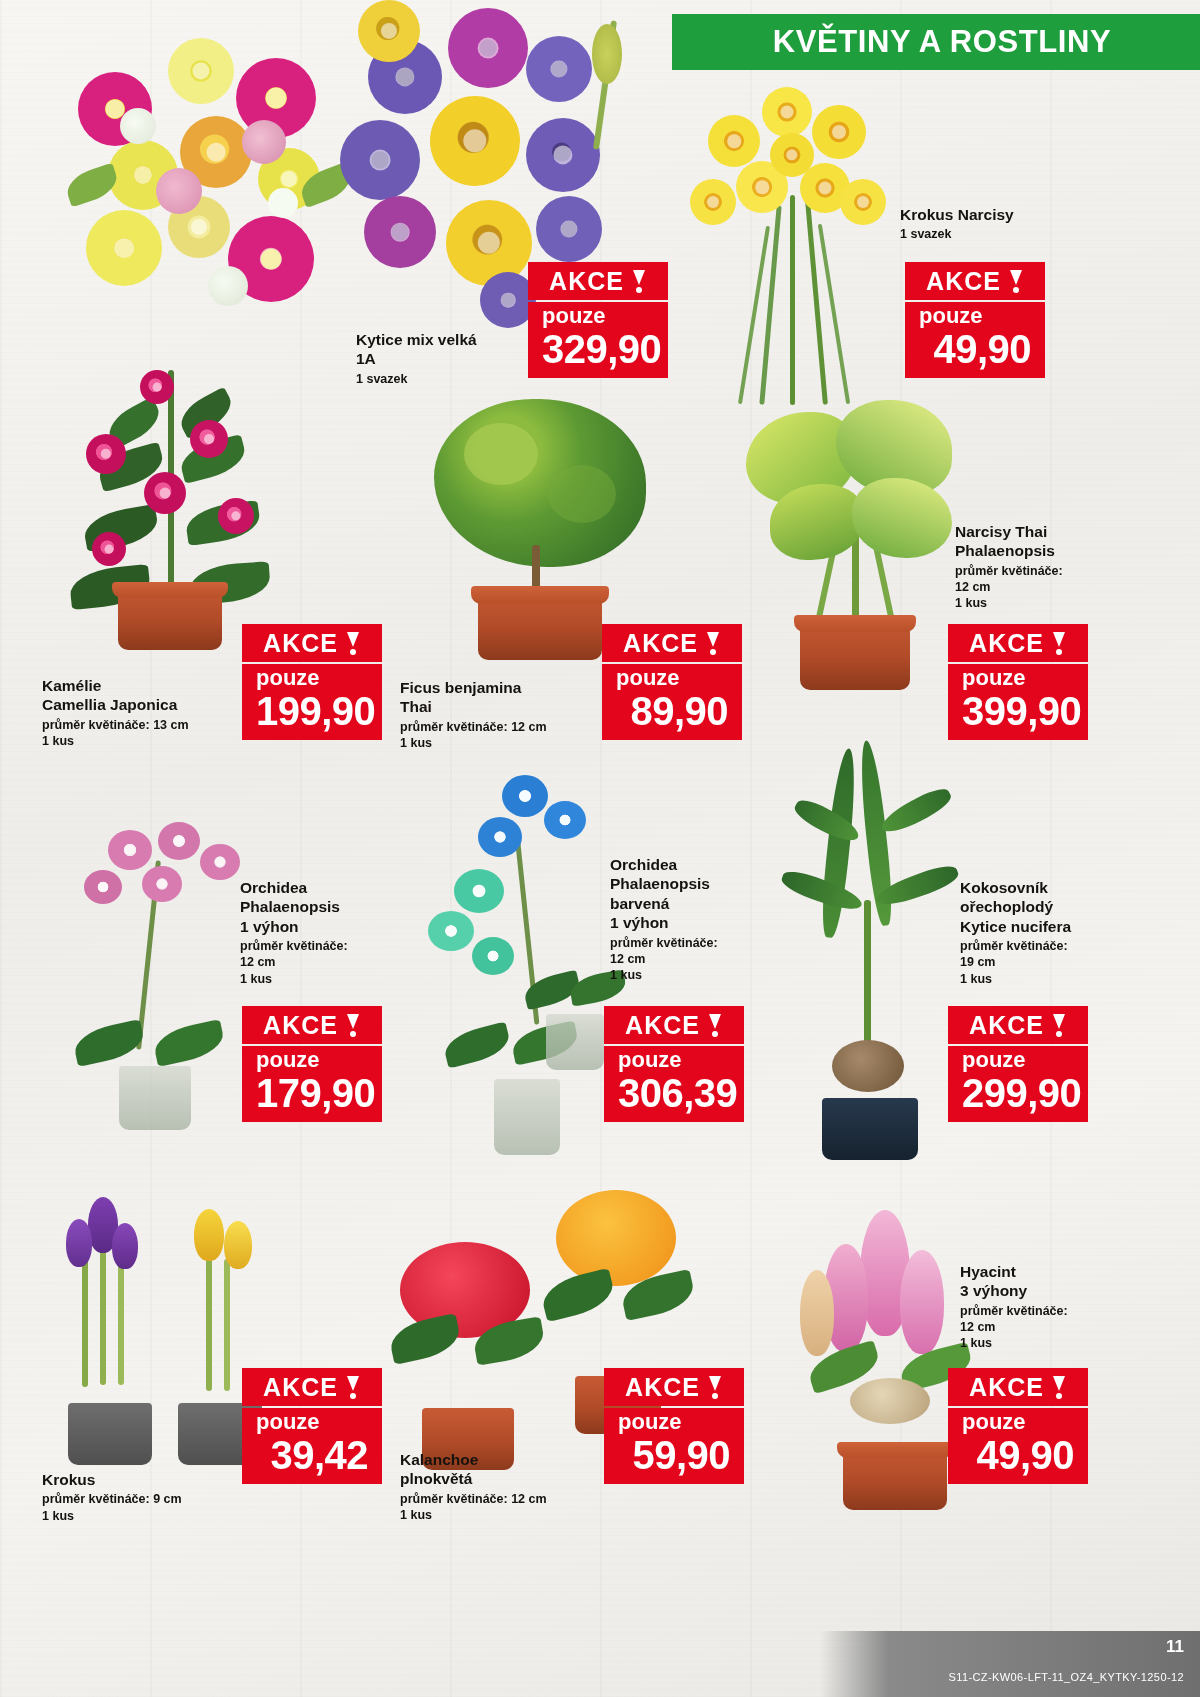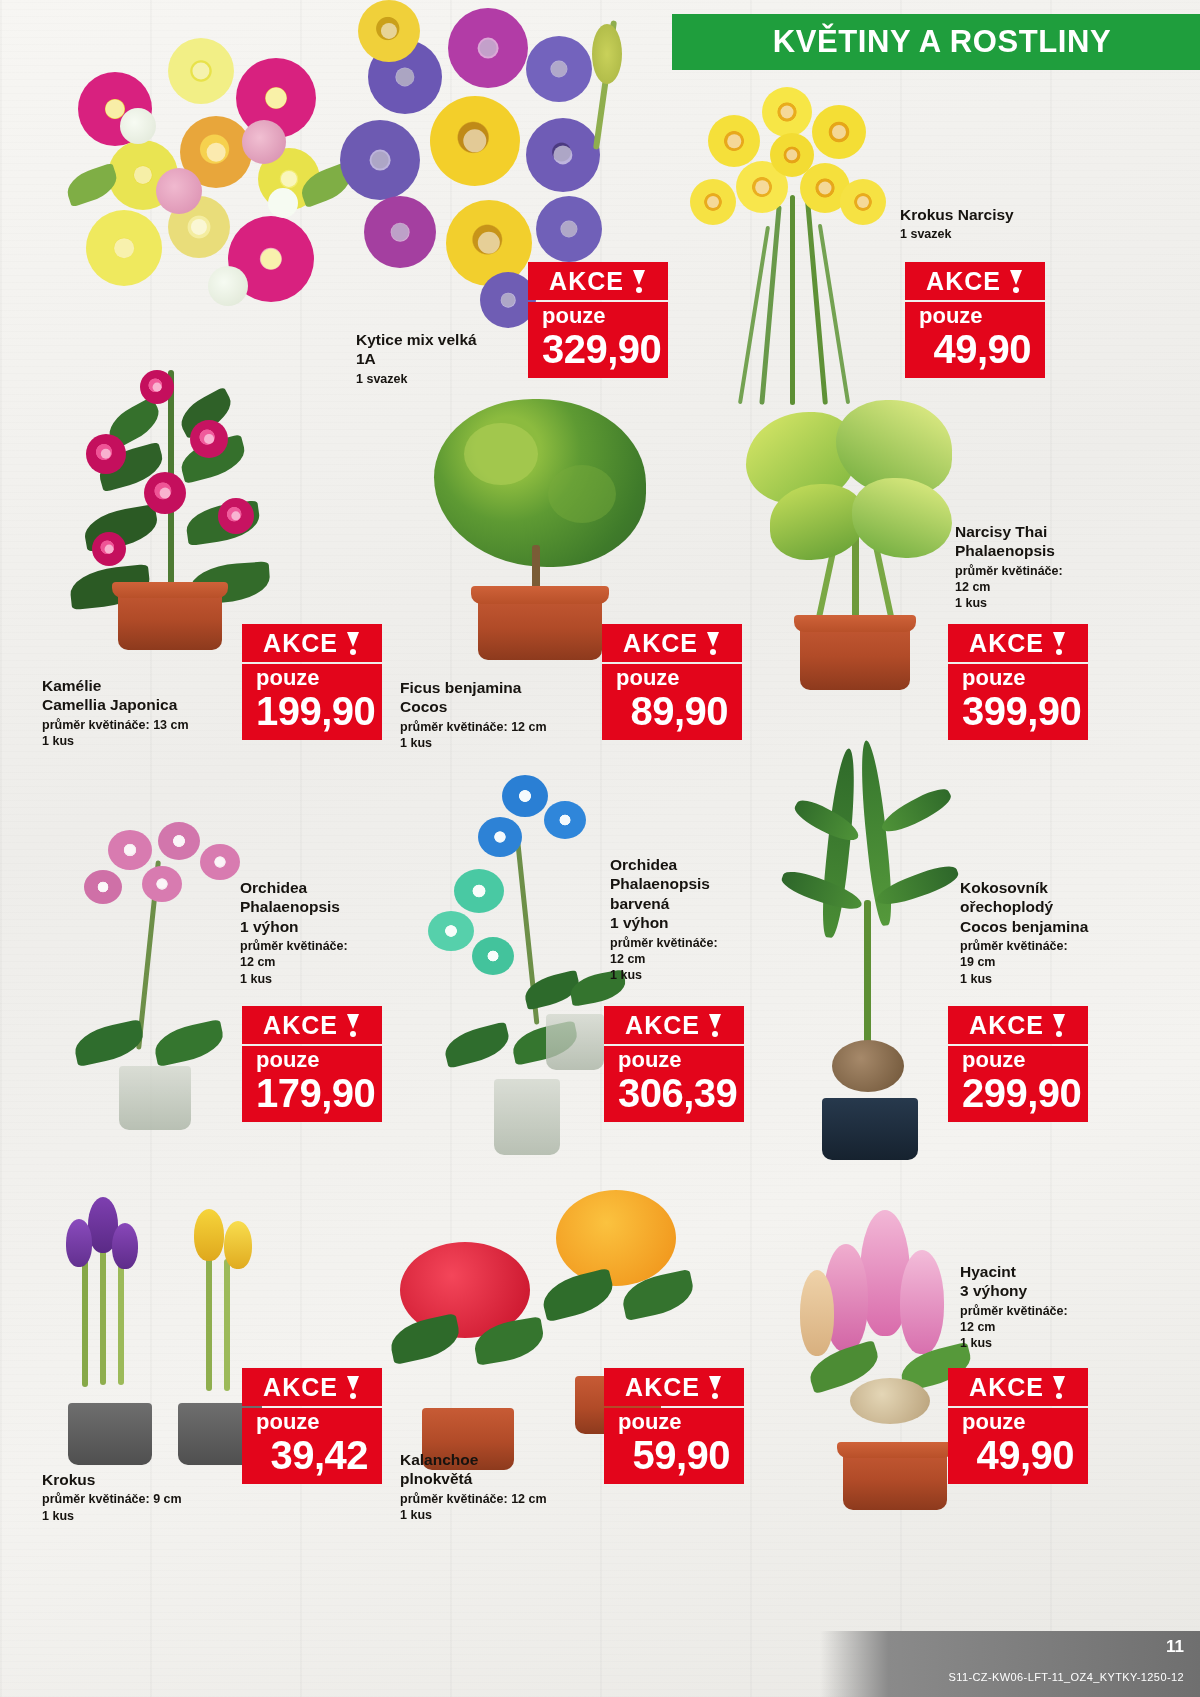--- a/index.html
+++ b/index.html
@@ -272,21 +272,21 @@
         </span>
     </div>
     <div class="body">
       <div class="pouze">pouze</div>
       <div class="price">199,90</div>
     </div>
   </div>
 
   <div class="ptxt" style="left:400px; top:678px; width:200px;">
     <div class="name">Ficus benjamina</div>
-    <div class="name">Cocos</div>
+    <div class="name">Thai</div>
     <div class="sub" style="white-space:pre-line;">průměr květináče: 12 cm
 1 kus</div>
   </div>
   <div class="tag" style="left:602px; top:624px; width:140px;">
     <div class="akce">
       <span>AKCE</span>
       <span class="excl">
           <i></i>
           <u></u>
         </span>
@@ -402,21 +402,21 @@
     </div>
     <div class="body">
       <div class="pouze">pouze</div>
       <div class="price">306,39</div>
     </div>
   </div>
 
   <div class="ptxt" style="left:960px; top:878px; width:190px;">
     <div class="name">Kokosovník</div>
     <div class="name">ořechoplodý</div>
-    <div class="name">Cocos benjamina</div>
+    <div class="name">Kytice nucifera</div>
     <div class="sub" style="white-space:pre-line;">průměr květináče:
 19 cm
 1 kus</div>
   </div>
   <div class="tag" style="left:948px; top:1006px; width:140px;">
     <div class="akce">
       <span>AKCE</span>
       <span class="excl">
           <i></i>
           <u></u>

